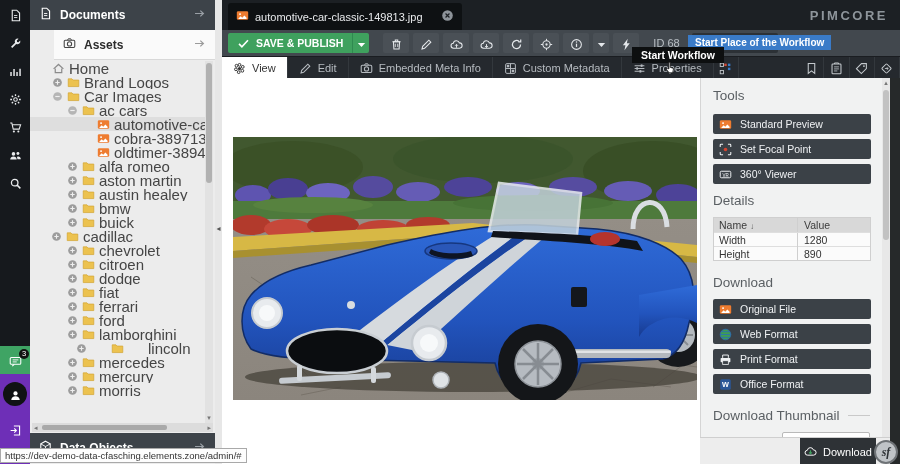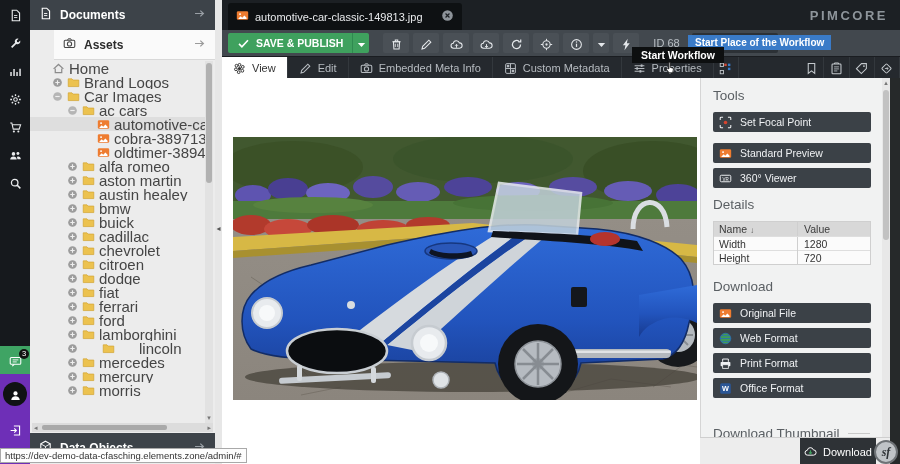--- a/index.html
+++ b/index.html
@@ -358,21 +358,21 @@
               <path d="M4.8 8h6.4M8 4.8v6.4" stroke="#efefef" stroke-width="1.7"></path>
             </svg>
           </span>
           <span class="tico" style="display: inline-block; width: 13px; height: 13px;">
             <svg viewBox="0 0 16 16" style="width: 100%; height: 100%;">
               <path d="M1.5 3.5h4.6L7.6 5h6.9v8H1.5z" fill="#ecc24f" stroke="#d3a634" stroke-width="0.9"></path>
             </svg>
           </span>
           <span>buick</span>
         </div>
-        <div class="tree-row" style="padding-left: 36px;">
+        <div class="tree-row" style="padding-left: 20px;">
           <span class="tgl" style="display: inline-block; width: 11px; height: 11px;">
             <svg viewBox="0 0 16 16" style="width: 100%; height: 100%;">
               <circle cx="8" cy="8" r="6.3" fill="#9c9c9c"></circle>
               <path d="M4.8 8h6.4M8 4.8v6.4" stroke="#efefef" stroke-width="1.7"></path>
             </svg>
           </span>
           <span class="tico" style="display: inline-block; width: 13px; height: 13px;">
             <svg viewBox="0 0 16 16" style="width: 100%; height: 100%;">
               <path d="M1.5 3.5h4.6L7.6 5h6.9v8H1.5z" fill="#ecc24f" stroke="#d3a634" stroke-width="0.9"></path>
             </svg>
@@ -470,21 +470,21 @@
               <path d="M4.8 8h6.4M8 4.8v6.4" stroke="#efefef" stroke-width="1.7"></path>
             </svg>
           </span>
           <span class="tico" style="display: inline-block; width: 13px; height: 13px;">
             <svg viewBox="0 0 16 16" style="width: 100%; height: 100%;">
               <path d="M1.5 3.5h4.6L7.6 5h6.9v8H1.5z" fill="#ecc24f" stroke="#d3a634" stroke-width="0.9"></path>
             </svg>
           </span>
           <span>lamborghini</span>
         </div>
-        <div class="tree-row" style="padding-left: 36px; gap: 20px;">
+        <div class="tree-row" style="padding-left: 45px; gap: 20px;">
           <span class="tgl" style="display: inline-block; width: 11px; height: 11px;">
             <svg viewBox="0 0 16 16" style="width: 100%; height: 100%;">
               <circle cx="8" cy="8" r="6.3" fill="#9c9c9c"></circle>
               <path d="M4.8 8h6.4M8 4.8v6.4" stroke="#efefef" stroke-width="1.7"></path>
             </svg>
           </span>
           <span class="tico" style="display: inline-block; width: 13px; height: 13px;">
             <svg viewBox="0 0 16 16" style="width: 100%; height: 100%;">
               <path d="M1.5 3.5h4.6L7.6 5h6.9v8H1.5z" fill="#ecc24f" stroke="#d3a634" stroke-width="0.9"></path>
             </svg>
@@ -856,39 +856,39 @@
             <path d="M305,206 v42 M284,227 h42 M290,212 l30,30 M320,212 l-30,30"></path>
           </g>
         <circle cx="305" cy="227" r="23" fill="none" stroke="#8d9298" stroke-width="1.5"></circle>
       </svg>
 
       <div class="rpanel">
         <div class="sec-title">
             <span>Tools</span>
           </div>
         <div id="tools-buttons">
-            <div class="pbtn">
-              <span style="display: inline-block; width: 13px; height: 13px;"><svg viewBox="0 0 16 16" style="width: 100%; height: 100%;">
-                  <g fill="none" stroke="currentColor" stroke-width="1.3">
-                    <path d="M1.5 5V2.5a1 1 0 0 1 1-1H5M11 1.5h2.5a1 1 0 0 1 1 1V5M14.5 11v2.5a1 1 0 0 1-1 1H11M5 14.5H2.5a1 1 0 0 1-1-1V11"></path>
-                  </g>
-                  <circle cx="8" cy="8" r="2.2" fill="#d8442f"></circle>
-                </svg></span>
-              <span>Set Focal Point</span>
-            </div>
             <div class="pbtn gap-top">
               <span style="display: inline-block; width: 13px; height: 13px;"><svg viewBox="0 0 16 16" style="width: 100%; height: 100%;">
                   <rect x="1" y="2.8" width="14" height="10.4" rx="1.6" fill="#ee7c30"></rect>
                   <circle cx="5" cy="6.3" r="1.2" fill="#fff"></circle>
                   <path d="M3 11.6l2.8-2.8 1.9 1.9 2.6-2.6 2.7 2.7v1.4H3z" fill="#fff"></path>
                 </svg></span>
               <span>Standard Preview</span>
             </div>
             <div class="pbtn">
               <span style="display: inline-block; width: 13px; height: 13px;"><svg viewBox="0 0 16 16" style="width: 100%; height: 100%;">
+                  <g fill="none" stroke="currentColor" stroke-width="1.3">
+                    <path d="M1.5 5V2.5a1 1 0 0 1 1-1H5M11 1.5h2.5a1 1 0 0 1 1 1V5M14.5 11v2.5a1 1 0 0 1-1 1H11M5 14.5H2.5a1 1 0 0 1-1-1V11"></path>
+                  </g>
+                  <circle cx="8" cy="8" r="2.2" fill="#d8442f"></circle>
+                </svg></span>
+              <span>Set Focal Point</span>
+            </div>
+            <div class="pbtn">
+              <span style="display: inline-block; width: 13px; height: 13px;"><svg viewBox="0 0 16 16" style="width: 100%; height: 100%;">
                   <rect x="1.5" y="4" width="13" height="8" rx="1.5" fill="none" stroke="currentColor" stroke-width="1.2"></rect>
                   <text x="8" y="10.6" font-size="5.5" text-anchor="middle" fill="currentColor">VR</text>
                 </svg></span>
               <span>360° Viewer</span>
             </div>
           </div>
         <div class="sec-title" style="margin-top:9px">
             <span>Details</span>
           </div>
         <div class="dtable">
@@ -896,21 +896,21 @@
             <span class="dc1"><span>Name</span> <span class="sort-arr">↓</span></span>
             <span class="dc2">Value</span>
           </div>
           <div id="details-rows">
               <div class="drow">
                 <span class="dc1">Width</span>
                 <span class="dc2">1280</span>
               </div>
               <div class="drow">
                 <span class="dc1">Height</span>
-                <span class="dc2">720</span>
+                <span class="dc2">890</span>
               </div>
             </div>
         </div>
         <div class="sec-title" style="margin-top:14px">
             <span>Download</span>
           </div>
         <div id="download-buttons">
             <div class="pbtn">
               <span style="display: inline-block; width: 13px; height: 13px;"><svg viewBox="0 0 16 16" style="width: 100%; height: 100%;">
                   <rect x="1" y="2.8" width="14" height="10.4" rx="1.6" fill="#ee7c30"></rect>
@@ -935,21 +935,21 @@
               <span>Print Format</span>
             </div>
             <div class="pbtn">
               <span style="display: inline-block; width: 13px; height: 13px;"><svg viewBox="0 0 16 16" style="width: 100%; height: 100%;">
                   <rect x="1.5" y="1.5" width="13" height="13" rx="2" fill="#2b5797"></rect>
                   <text x="8" y="11.5" font-size="9" font-weight="bold" text-anchor="middle" fill="#fff">W</text>
                 </svg></span>
               <span>Office Format</span>
             </div>
           </div>
-        <div class="sec-title" style="margin-top:28px">
+        <div class="sec-title" style="margin-top:14px">
           <span style="white-space:nowrap">Download Thumbnail</span>
             <span class="rule"></span>
         </div>
         <div class="thumb-row">
           <span class="thumb-label">Thumbnail:</span>
           <div class="thumb-select">
               <span class="car">▼</span>
             </div>
         </div>
       </div>

